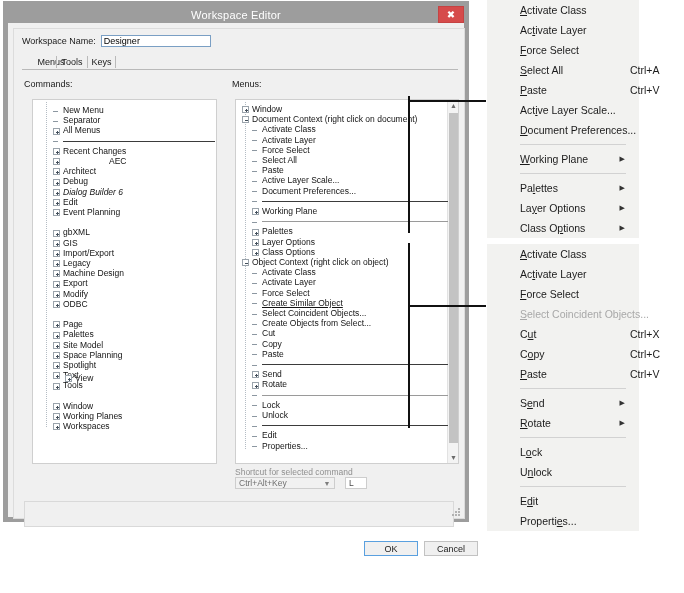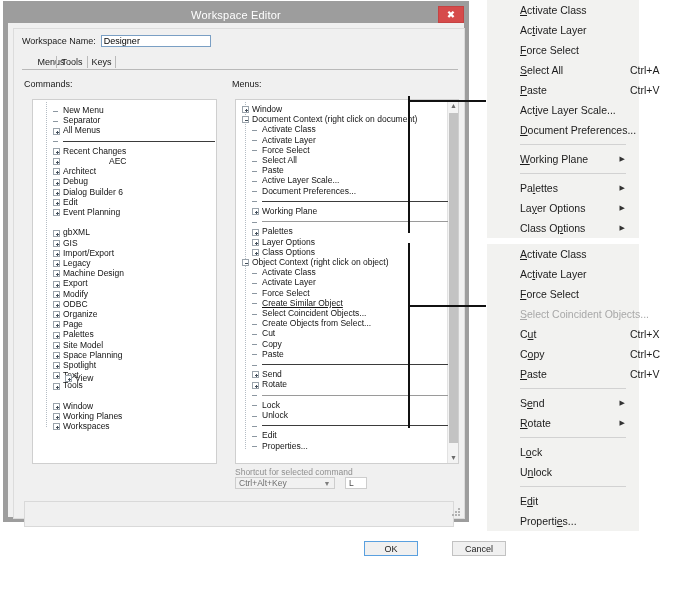--- a/index.html
+++ b/index.html
@@ -105,21 +105,21 @@
 
   
   #descBox{position:absolute;left:10px;top:472px;width:430px;height:26px;
            background:#f0f0f0;border:1px solid #d9d9d9;box-sizing:border-box;}
 
   
   .btn{position:absolute;height:15px;width:54px;font-size:9px;color:#1c1c1c;
        display:flex;align-items:center;justify-content:center;box-sizing:border-box;
        background:#f0f0f0;border:1px solid #c2c2c2;cursor:pointer;}
   #btnOK{left:350px;top:512px;border-color:#5aa0df;}
-  #btnCancel{left:410px;top:512px;margin-left:28px;}
+  #btnCancel{left:410px;top:512px;}
   #grip{position:absolute;right:4px;bottom:2px;width:8px;height:8px;}
   #grip i{position:absolute;width:2px;height:2px;background:#b2b2b2;}
 
   
   .ann{position:absolute;background:#111111;}
 
   
   .ctxmenu{position:absolute;background:#f2f2f0;}
   .ctxmenu .mrow{position:relative;height:20px;display:flex;align-items:center;cursor:default;}
   .ctxmenu .mlabel{position:absolute;left:33px;font-size:10.5px;color:#1b1b1b;white-space:nowrap;}
@@ -191,21 +191,21 @@
           <span class="tx" style="left: 30px; margin-left: 46px;">AEC</span>
         </div>
         <div class="trow" style="top: 66.2px;">
           <div class="tg plus" style="left: 20px;"></div>
           <span class="tx" style="left: 30px;">Architect</span>
         </div>
         <div class="trow" style="top: 76.4px;">
           <div class="tg plus" style="left: 20px;"></div>
           <span class="tx" style="left: 30px;">Debug</span>
         </div>
-        <div class="trow" style="top: 86.6px;">
+        <div class="trow" style="top: 86.6px; font-style: italic;">
           <div class="tg plus" style="left: 20px;"></div>
           <span class="tx" style="left: 30px;">Dialog Builder 6</span>
         </div>
         <div class="trow" style="top: 96.8px;">
           <div class="tg plus" style="left: 20px;"></div>
           <span class="tx" style="left: 30px;">Edit</span>
         </div>
         <div class="trow" style="top: 107px;">
           <div class="tg plus" style="left: 20px;"></div>
           <span class="tx" style="left: 30px;">Event Planning</span>
@@ -234,24 +234,20 @@
           <div class="tg plus" style="left: 20px;"></div>
           <span class="tx" style="left: 30px;">Export</span>
         </div>
         <div class="trow" style="top: 188.6px;">
           <div class="tg plus" style="left: 20px;"></div>
           <span class="tx" style="left: 30px;">Modify</span>
         </div>
         <div class="trow" style="top: 198.8px;">
           <div class="tg plus" style="left: 20px;"></div>
           <span class="tx" style="left: 30px;">ODBC</span>
-        </div>
-        <div class="trow" style="top: 209px;">
-          <div class="tg plus" style="left: 20px;"></div>
-          <span class="tx" style="left: 30px;">Organize</span>
         </div>
         <div class="trow" style="top: 219.2px;">
           <div class="tg plus" style="left: 20px;"></div>
           <span class="tx" style="left: 30px;">Page</span>
         </div>
         <div class="trow" style="top: 229.4px;">
           <div class="tg plus" style="left: 20px;"></div>
           <span class="tx" style="left: 30px;">Palettes</span>
         </div>
         <div class="trow" style="top: 239.6px;">

